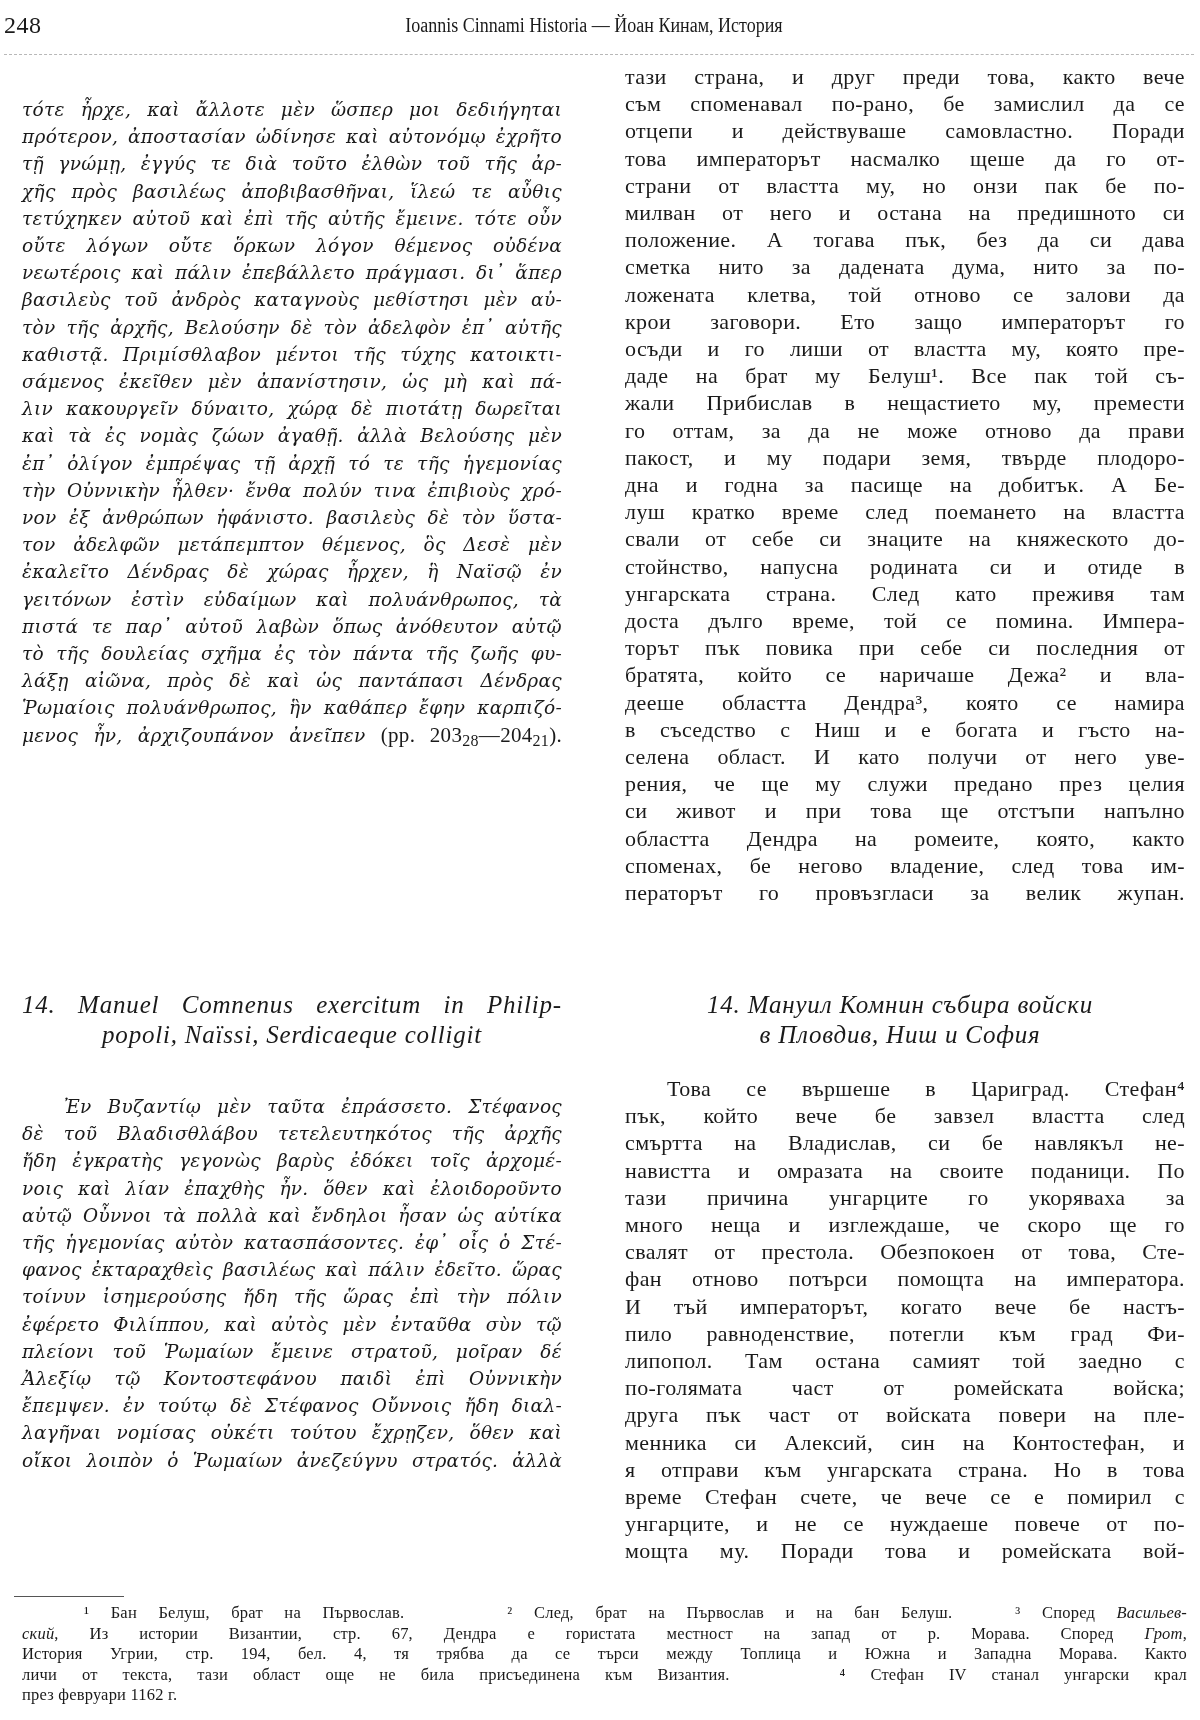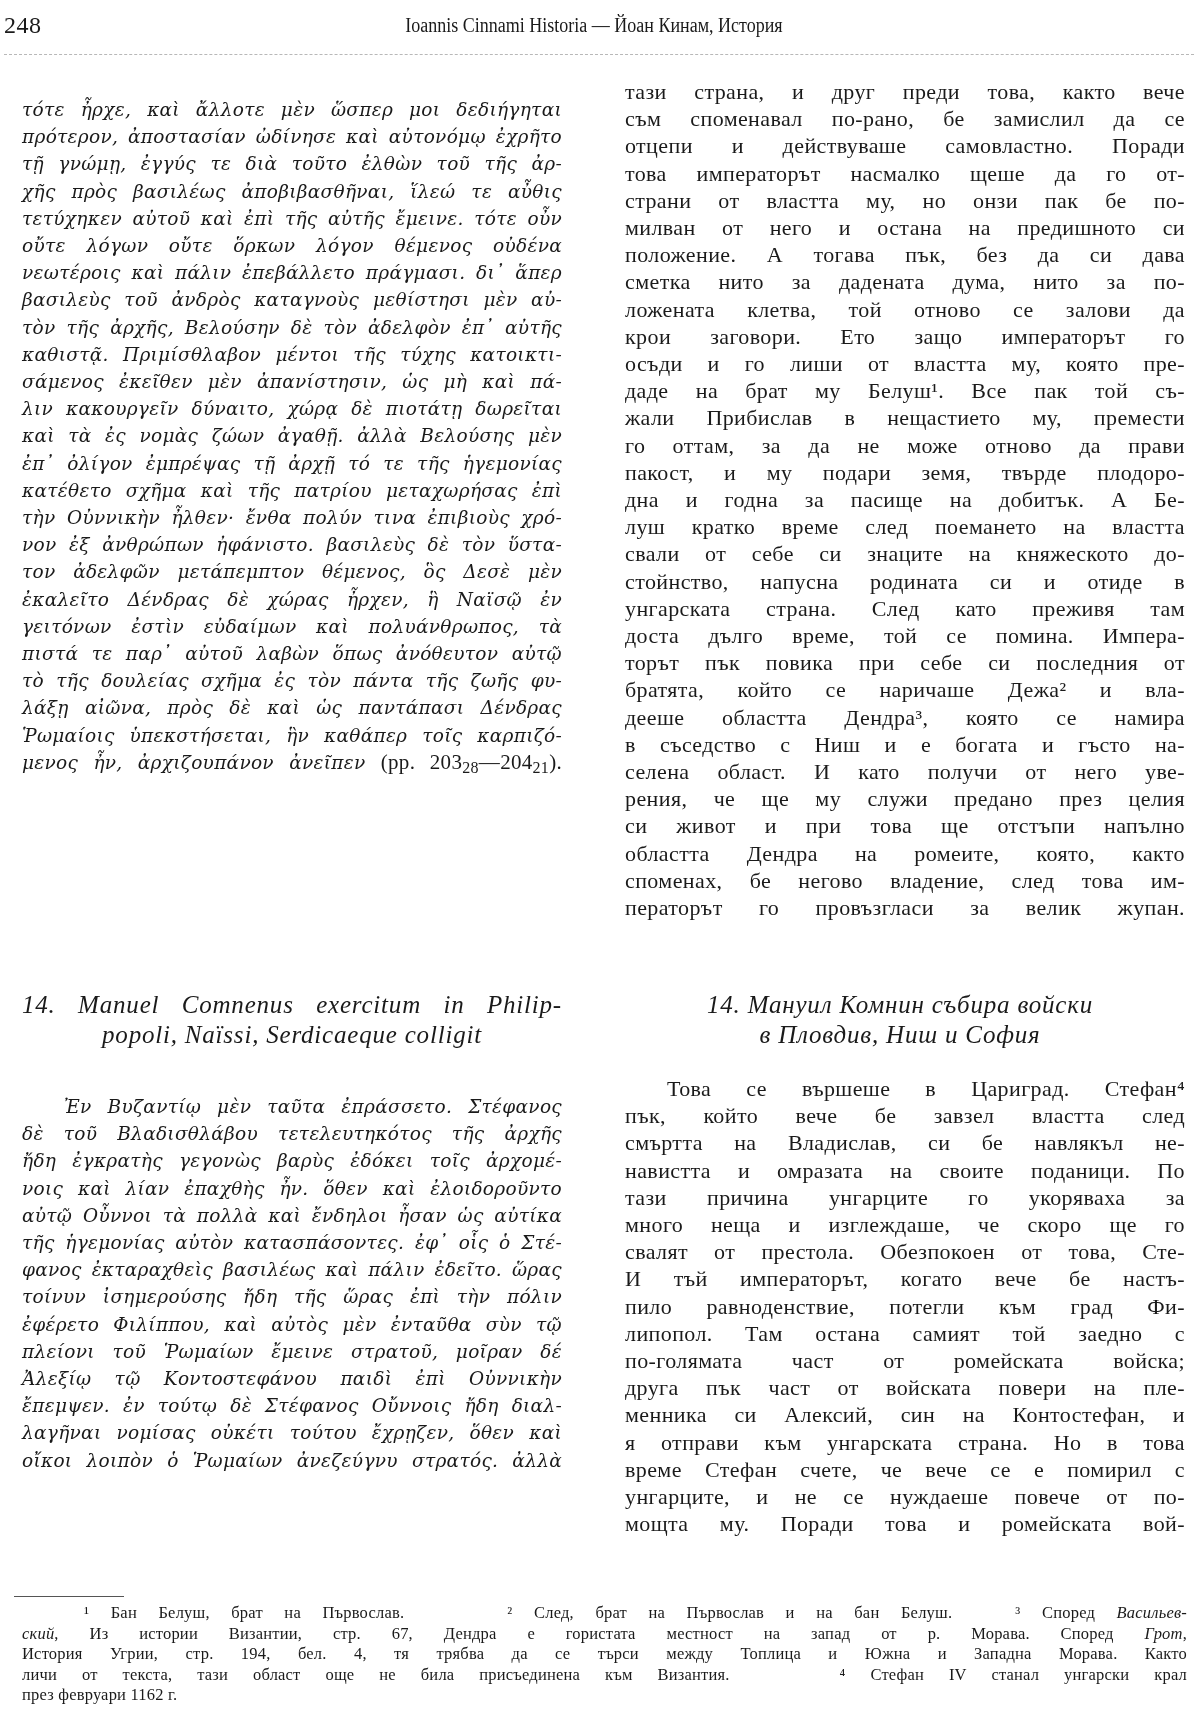--- a/index.html
+++ b/index.html
@@ -76,21 +76,21 @@
       text-align: justify;
       text-align-last: justify;
     }
     .bulgarian {
       font-family: "Liberation Serif", serif;
       font-size: 22px;
       line-height: 27.2px;
       letter-spacing: 0.4px;
     }
     .upper-left { top: 78px; }
-    .upper-right { top: 78px; }
+    .upper-right { top: 63px; }
     .section-title {
       position: absolute;
       font-family: "Liberation Serif", serif;
       font-style: italic;
       font-size: 25px;
       line-height: 30px;
       text-align: center;
       letter-spacing: 0.8px;
     }
     .title-left { left: 22px; width: 540px; top: 990px; }
@@ -149,30 +149,29 @@
       <span class="line">τετύχηκεν αὐτοῦ καὶ ἐπὶ τῆς αὐτῆς ἔμεινε. τότε οὖν</span>
       <span class="line">οὔτε λόγων οὔτε ὅρκων λόγον θέμενος οὐδένα</span>
       <span class="line">νεωτέροις καὶ πάλιν ἐπεβάλλετο πράγμασι. δι᾽ ἅπερ</span>
       <span class="line">βασιλεὺς τοῦ ἀνδρὸς καταγνοὺς μεθίστησι μὲν αὐ-</span>
       <span class="line">τὸν τῆς ἀρχῆς, Βελούσην δὲ τὸν ἀδελφὸν ἐπ᾽ αὐτῆς</span>
       <span class="line">καθιστᾷ. Πριμίσθλαβον μέντοι τῆς τύχης κατοικτι-</span>
       <span class="line">σάμενος ἐκεῖθεν μὲν ἀπανίστησιν, ὡς μὴ καὶ πά-</span>
       <span class="line">λιν κακουργεῖν δύναιτο, χώρᾳ δὲ πιοτάτῃ δωρεῖται</span>
       <span class="line">καὶ τὰ ἐς νομὰς ζώων ἀγαθῇ. ἀλλὰ Βελούσης μὲν</span>
       <span class="line">ἐπ᾽ ὀλίγον ἐμπρέψας τῇ ἀρχῇ τό τε τῆς ἡγεμονίας</span>
-      <span class="line">κατέθετο σχῆμα καὶ τῆς πατρίου μεταχωρήσας ἐπὶ</span>
       <span class="line">τὴν Οὐννικὴν ἦλθεν· ἔνθα πολύν τινα ἐπιβιοὺς χρό-</span>
       <span class="line">νον ἐξ ἀνθρώπων ἠφάνιστο. βασιλεὺς δὲ τὸν ὕστα-</span>
       <span class="line">τον ἀδελφῶν μετάπεμπτον θέμενος, ὃς Δεσὲ μὲν</span>
       <span class="line">ἐκαλεῖτο Δένδρας δὲ χώρας ἦρχεν, ἣ Ναϊσῷ ἐν</span>
       <span class="line">γειτόνων ἐστὶν εὐδαίμων καὶ πολυάνθρωπος, τὰ</span>
       <span class="line">πιστά τε παρ᾽ αὐτοῦ λαβὼν ὅπως ἀνόθευτον αὐτῷ</span>
       <span class="line">τὸ τῆς δουλείας σχῆμα ἐς τὸν πάντα τῆς ζωῆς φυ-</span>
       <span class="line">λάξῃ αἰῶνα, πρὸς δὲ καὶ ὡς παντάπασι Δένδρας</span>
-      <span class="line">Ῥωμαίοις ὑπεκστήσεται, ἣν καθάπερ τοῖς καρπιζό-</span>
+      <span class="line">Ῥωμαίοις πολυάνθρωπος, ἣν καθάπερ ἔφην καρπιζό-</span>
       <span class="line"><span>μενος ἦν, ἀρχιζουπάνον ἀνεῖπεν </span><span class="pp-ref">(pp. 203<sub>28</sub>—204<sub>21</sub>).</span></span>
     </div>
 
   <div class="col col-right bulgarian upper-right" id="bg-upper">
       <span class="line">тази страна, и друг преди това, както вече</span>
       <span class="line">съм споменавал по-рано, бе замислил да се</span>
       <span class="line">отцепи и действуваше самовластно. Поради</span>
       <span class="line">това императорът насмалко щеше да го от-</span>
       <span class="line">страни от властта му, но онзи пак бе по-</span>
       <span class="line">милван от него и остана на предишното си</span>
@@ -229,20 +228,21 @@
       <span class="line">οἴκοι λοιπὸν ὁ Ῥωμαίων ἀνεζεύγνυ στρατός. ἀλλὰ</span>
     </div>
   <div class="col col-right bulgarian lower-right" id="bg-lower">
       <span class="line indent">Това се вършеше в Цариград. Стефан⁴</span>
       <span class="line">пък, който вече бе завзел властта след</span>
       <span class="line">смъртта на Владислав, си бе навлякъл не-</span>
       <span class="line">навистта и омразата на своите поданици. По</span>
       <span class="line">тази причина унгарците го укоряваха за</span>
       <span class="line">много неща и изглеждаше, че скоро ще го</span>
       <span class="line">свалят от престола. Обезпокоен от това, Сте-</span>
+      <span class="line">фан отново потърси помощта на императора.</span>
       <span class="line">И тъй императорът, когато вече бе настъ-</span>
       <span class="line">пило равноденствие, потегли към град Фи-</span>
       <span class="line">липопол. Там остана самият той заедно с</span>
       <span class="line">по-голямата част от ромейската войска;</span>
       <span class="line">друга пък част от войската повери на пле-</span>
       <span class="line">менника си Алексий, син на Контостефан, и</span>
       <span class="line">я отправи към унгарската страна. Но в това</span>
       <span class="line">време Стефан счете, че вече се е помирил с</span>
       <span class="line">унгарците, и не се нуждаеше повече от по-</span>
       <span class="line">мощта му. Поради това и ромейската вой-</span>

